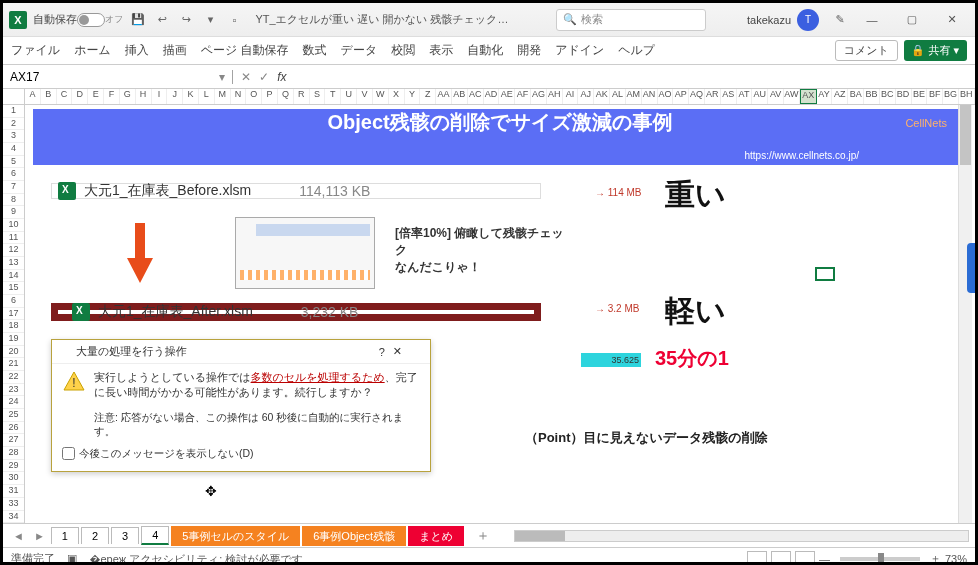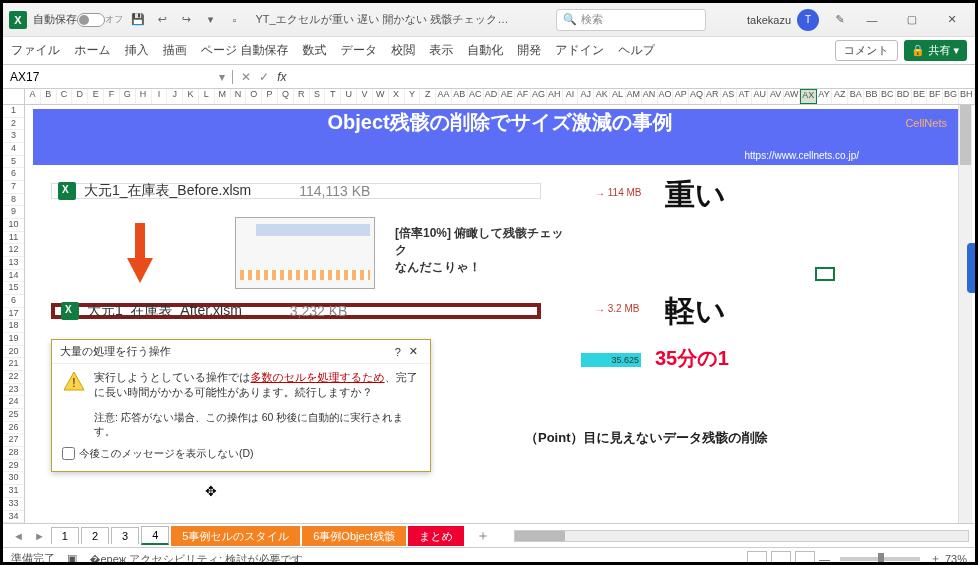--- a/index.html
+++ b/index.html
@@ -50,21 +50,21 @@
 .banner { position: absolute; top: 4px; left: 8px; right: 16px; height: 56px; background: #5b6ef5; color: #fff; display: flex; align-items: flex-start; justify-content: center; font-size: 20px; font-weight: bold; padding-left: 8px; }
 .banner .sub { position: absolute; bottom: 4px; right: 100px; font-size: 10px; font-weight: normal; }
 .banner .logo { position: absolute; right: 12px; top: 8px; font-size: 11px; font-weight: normal; color: #ffb26b; }
 
 
 .filerow { position: absolute; left: 26px; height: 16px; display: flex; align-items: center; gap: 8px; font-size: 14px; color: #333; }
 .filerow .xicon { width: 18px; height: 18px; background: #107c41; border-radius: 2px; position: relative; }
 .filerow .xicon::after { content: "X"; color: #fff; font-size: 10px; position: absolute; left: 4px; top: 2px; font-weight: bold; }
 .filerow .size { color: #888; margin-left: 40px; }
 .before { top: 78px; width: 490px; border: 1px solid #ddd; padding: 2px 6px; }
-.after { top: 198px; width: 490px; border: 4px solid #7f1d1d; padding: 2px 6px; }
+.after { top: 198px; width: 490px; border: 7px solid #7f1d1d; padding: 2px 14px; }
 
 
 .arrow { position: absolute; left: 100px; top: 118px; width: 30px; height: 60px; }
 .arrow svg { width: 100%; height: 100%; }
 
 
 .thumb { position: absolute; left: 210px; top: 112px; width: 140px; height: 72px; border: 1px solid #aaa; background: #f7f7f7; }
 .thumb::before { content: ""; position: absolute; top: 6px; left: 20px; right: 4px; height: 12px; background: #c9d8ef; }
 .thumb::after { content: ""; position: absolute; bottom: 8px; left: 4px; right: 4px; height: 10px; background: repeating-linear-gradient(90deg,#ffb26b 0 4px,#fff 4px 8px); }
 
@@ -77,21 +77,21 @@
 .big { position: absolute; font-size: 30px; font-weight: 900; color: #111; }
 .big.heavy { left: 640px; top: 70px; }
 .big.light { left: 640px; top: 186px; }
 .ratiobar { position: absolute; left: 556px; top: 248px; width: 60px; height: 14px; background: #2dd4dd; font-size: 9px; color: #333; text-align: right; padding-right: 2px; line-height: 14px; }
 .ratio { position: absolute; left: 630px; top: 240px; font-size: 20px; font-weight: bold; color: #e03; }
 .point { position: absolute; left: 500px; top: 324px; font-size: 13px; font-weight: bold; color: #222; }
 .selcell { position: absolute; left: 790px; top: 162px; width: 20px; height: 14px; border: 2px solid #107c41; }
 
 
 .dialog { position: absolute; left: 26px; top: 234px; width: 380px; border: 1px solid #b8a23d; background: #fff; font-size: 11px; color: #333; box-shadow: 0 2px 6px rgba(0,0,0,.2); }
-.dialog .dtitle { padding: 4px 8px; display: flex; align-items: center; }
+.dialog .dtitle { padding: 4px 24px; display: flex; align-items: center; }
 .dialog .dtitle .dtt { flex: 1; }
 .dialog .dclose { cursor: pointer; padding: 0 4px; }
 .dialog .dbody { padding: 6px 10px; display: flex; gap: 8px; border-top: 1px solid #eee; }
 .dialog .warnicon { width: 24px; height: 24px; flex-shrink: 0; }
 .dialog .dtext { line-height: 1.4; }
 .dialog .dtext .hl { color: #b00; text-decoration: underline; }
 .dialog .dnote { padding: 4px 10px 2px 42px; font-size: 10.5px; }
 .dialog .dfoot { padding: 6px 10px 10px; display: flex; align-items: center; gap: 10px; }
 .dialog .dfoot label { font-size: 10.5px; display: flex; align-items: center; gap: 4px; }
 .dialog .dfoot .dbtns { margin-left: auto; display: flex; gap: 8px; }

